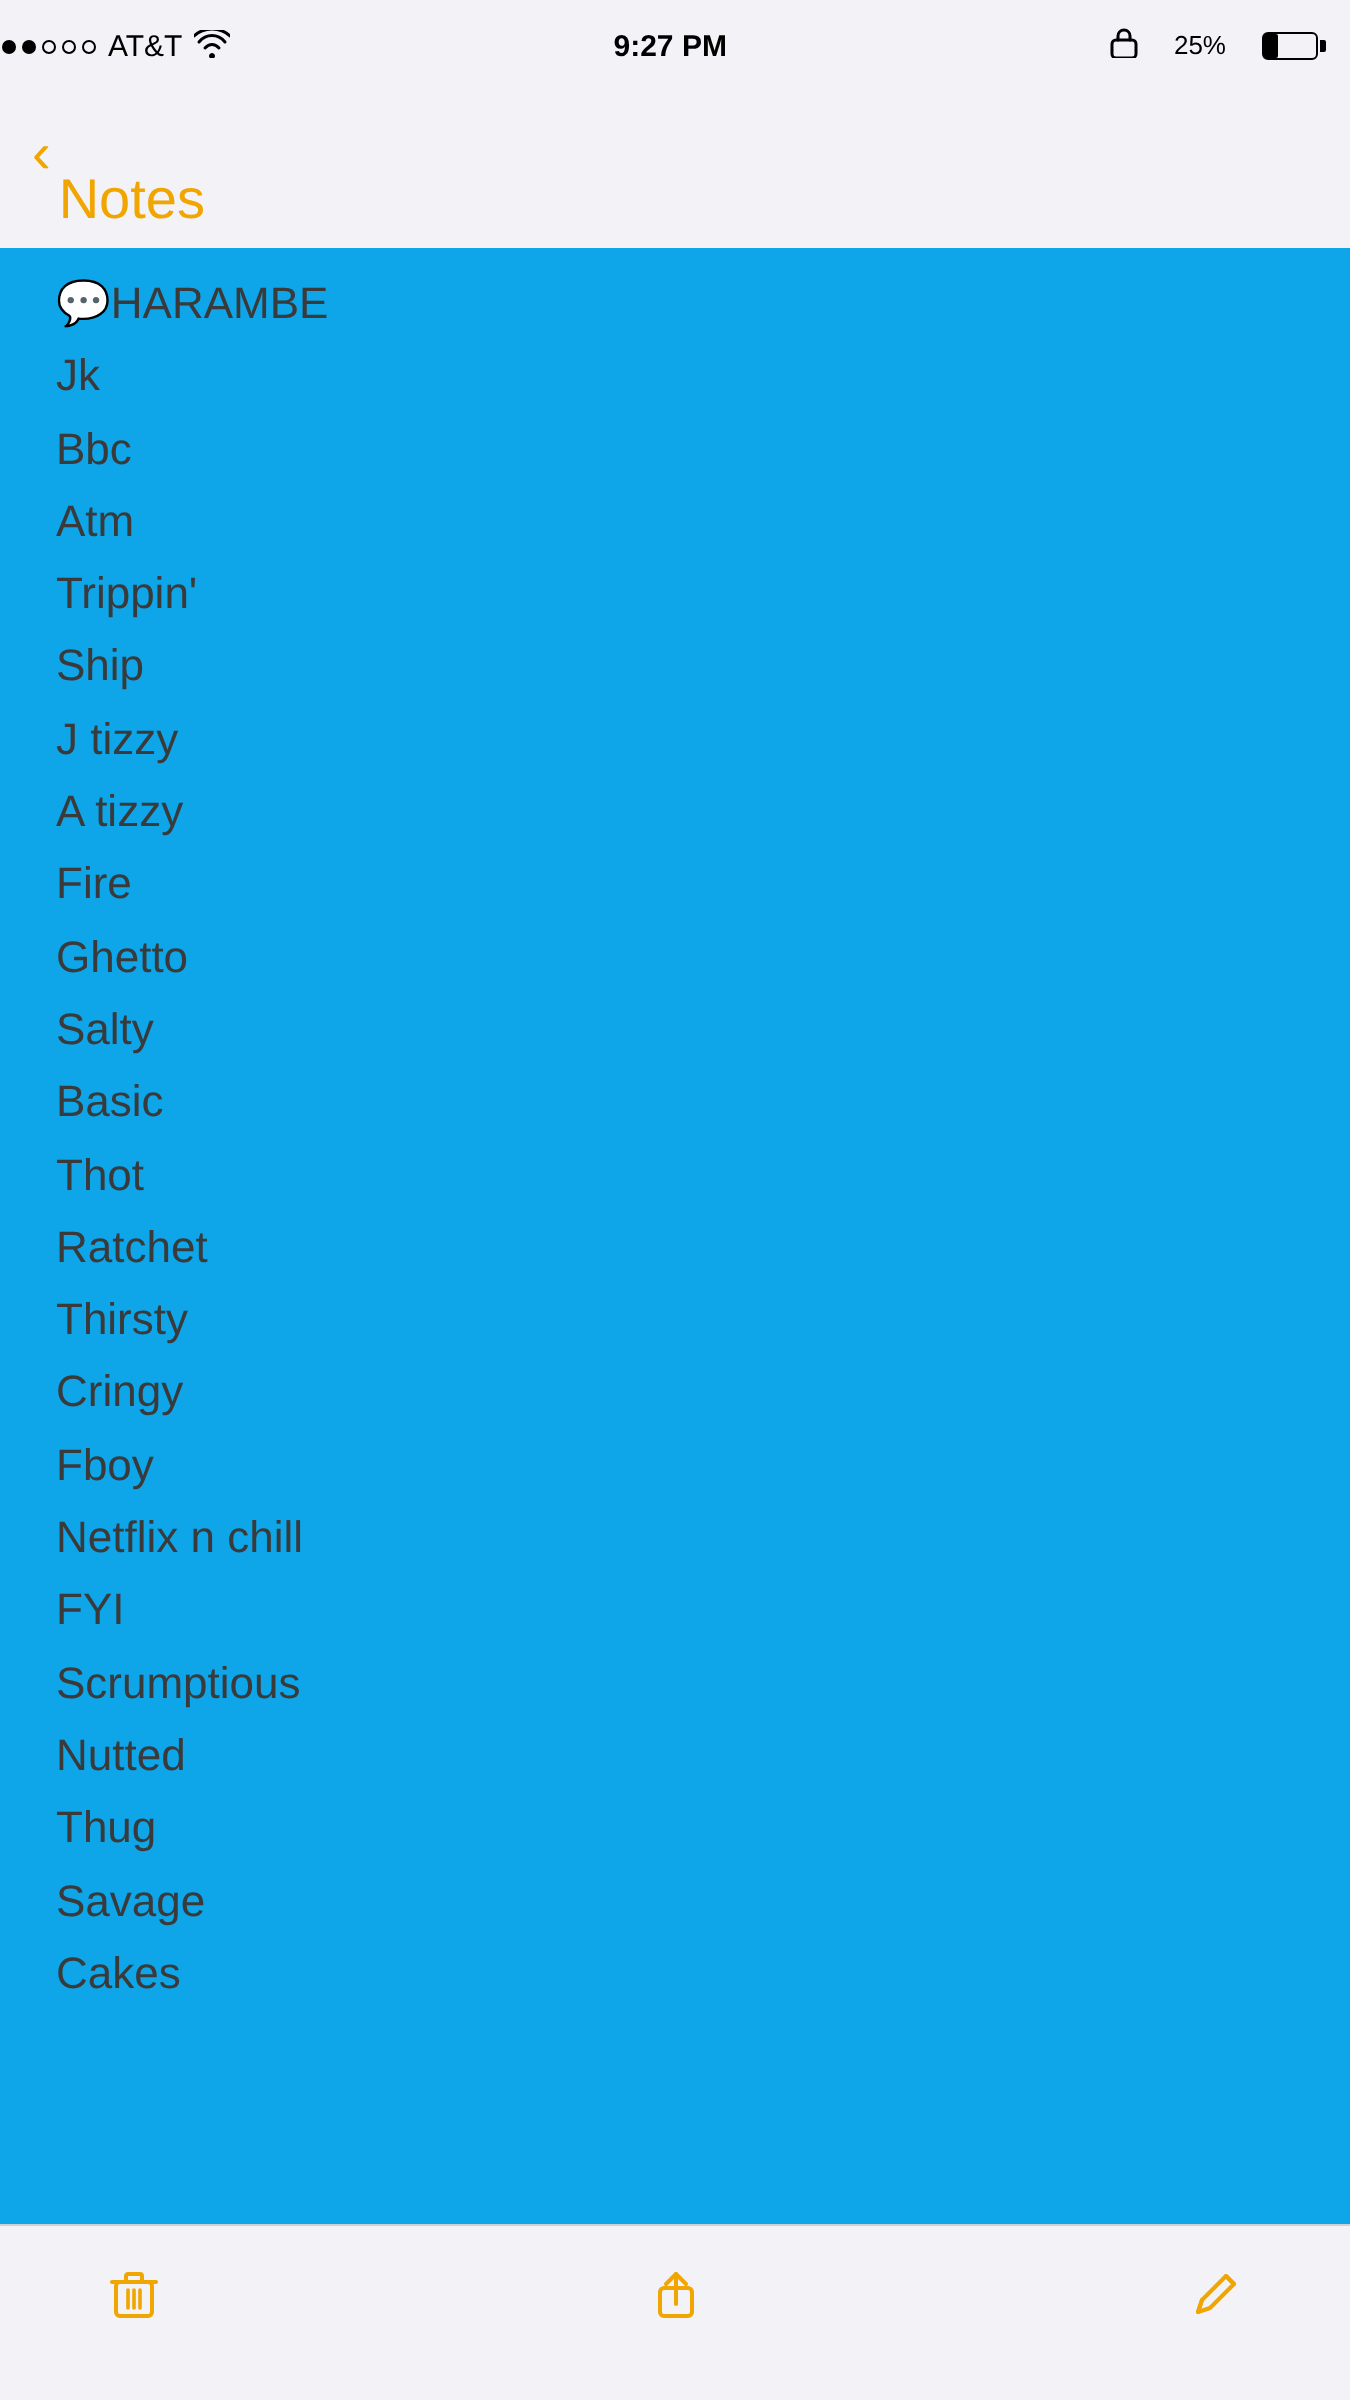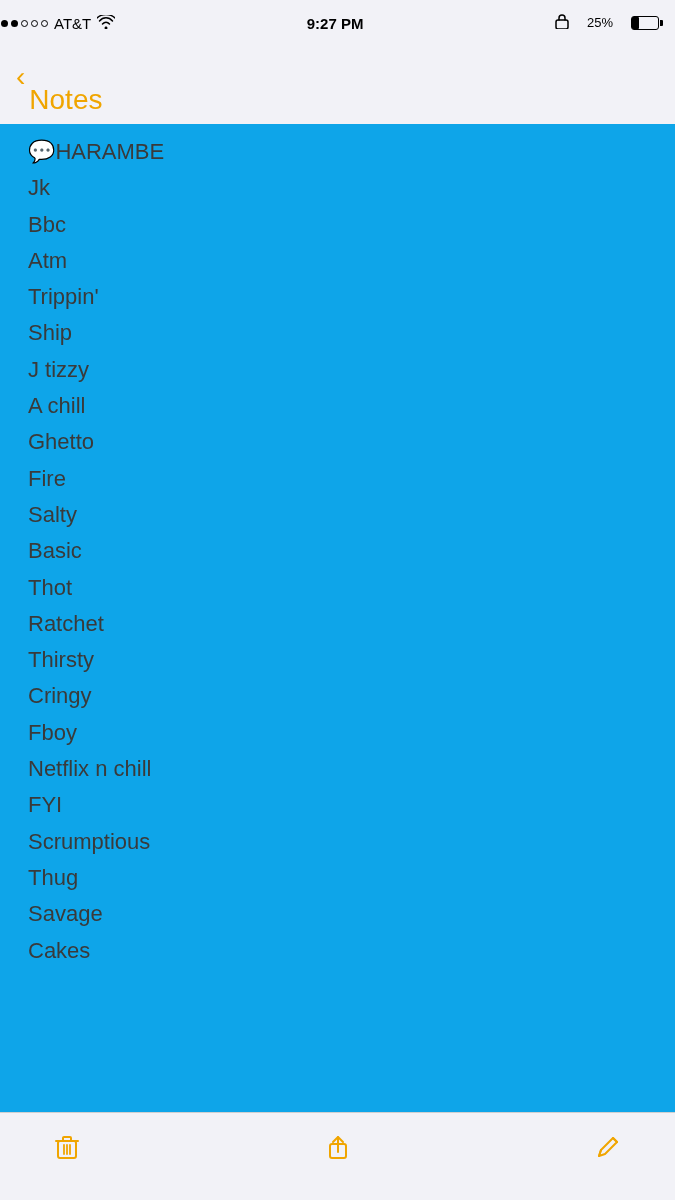--- a/index.html
+++ b/index.html
@@ -224,33 +224,34 @@
 </div>
 
 <div class="content">
 <div class="note-item">💬HARAMBE</div>
     <div class="note-item">Jk</div>
     <div class="note-item">Bbc</div>
     <div class="note-item">Atm</div>
     <div class="note-item">Trippin'</div>
     <div class="note-item">Ship</div>
     <div class="note-item">J tizzy</div>
-    <div class="note-item">A chill</div>
+    <div class="note-item">A tizzy</div>
+    <div class="note-item">Fire</div>
     <div class="note-item">Ghetto</div>
-    <div class="note-item">Fire</div>
     <div class="note-item">Salty</div>
     <div class="note-item">Basic</div>
     <div class="note-item">Thot</div>
     <div class="note-item">Ratchet</div>
     <div class="note-item">Thirsty</div>
     <div class="note-item">Cringy</div>
     <div class="note-item">Fboy</div>
     <div class="note-item">Netflix n chill</div>
     <div class="note-item">FYI</div>
     <div class="note-item">Scrumptious</div>
+    <div class="note-item">Nutted</div>
     <div class="note-item">Thug</div>
     <div class="note-item">Savage</div>
     <div class="note-item">Cakes</div>
   </div>
 
 <div class="toolbar">
   <button class="toolbar-btn">
     <svg class="toolbar-icon" viewBox="0 0 34 34" fill="none" xmlns="http://www.w3.org/2000/svg">
       <rect x="8" y="11" width="18" height="17" rx="2" stroke="#f0a500" stroke-width="2"></rect>
       <path d="M6 11H28" stroke="#f0a500" stroke-width="2" stroke-linecap="round"></path>

